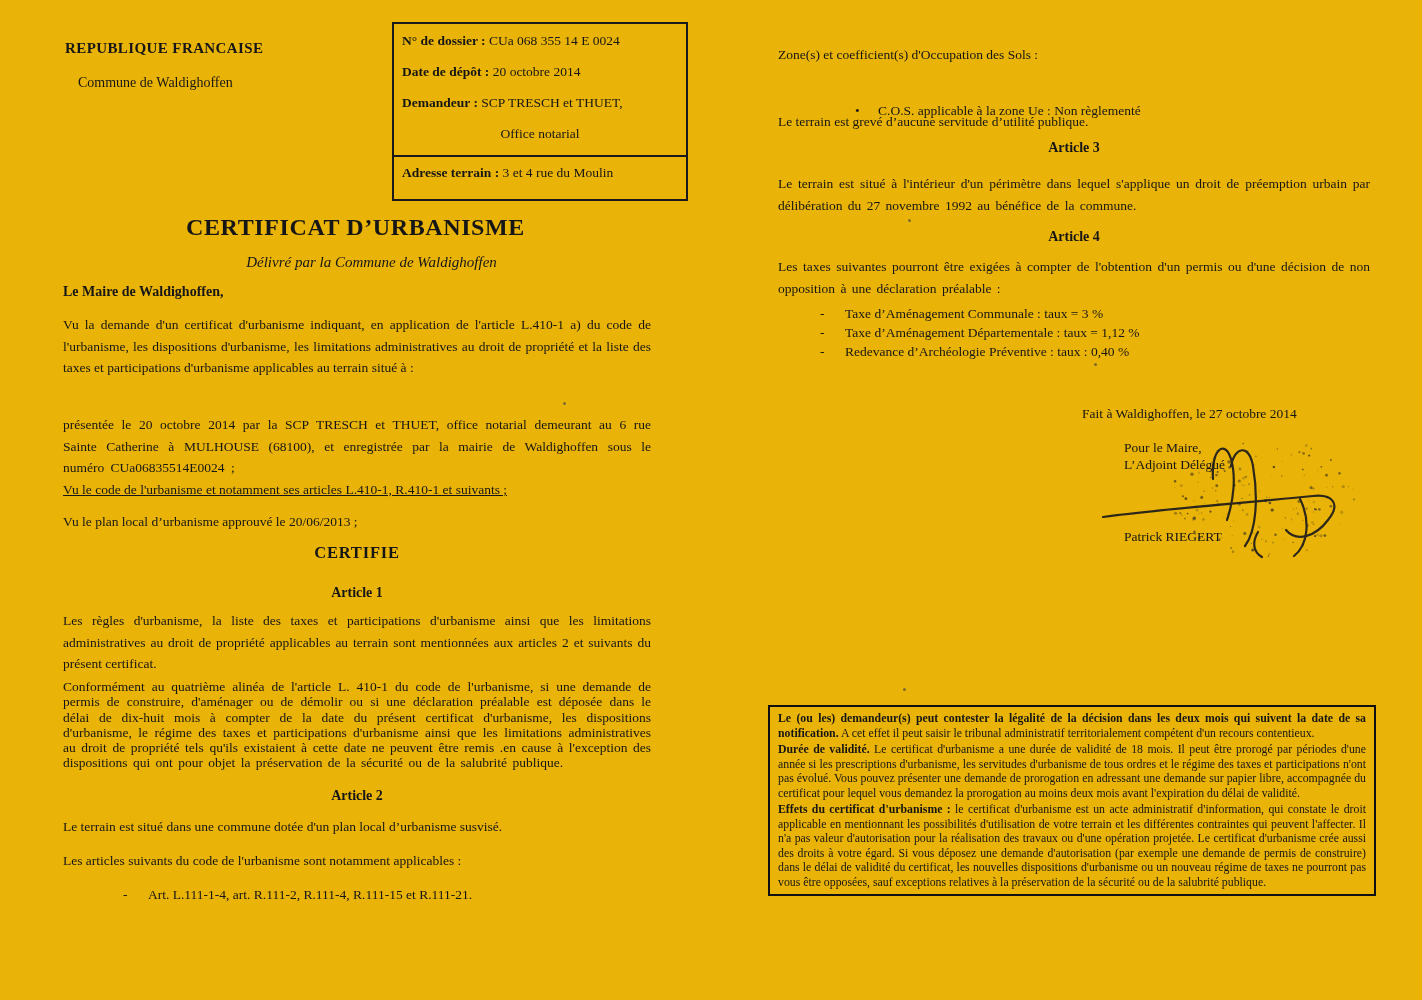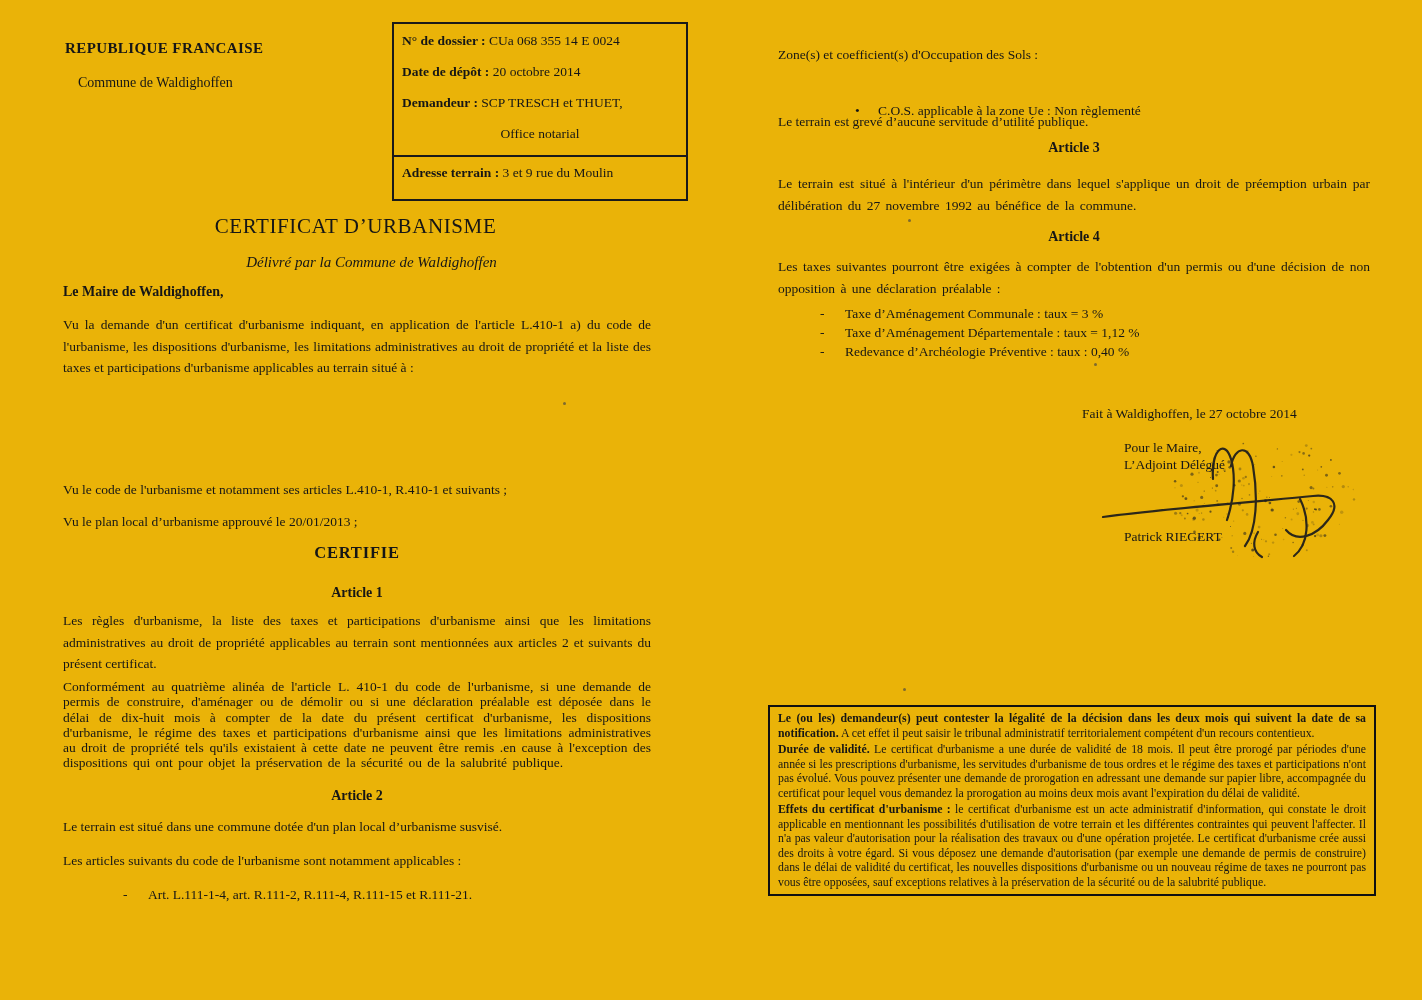--- a/index.html
+++ b/index.html
@@ -29,21 +29,21 @@
     margin-left:7px;
   }
   .box-row { line-height:20px; margin-bottom:11px; white-space:nowrap; }
   .box-row-center { text-align:center; }
   .box-row-last {
     margin:0 -8px -0px -8px;
     padding:6px 8px 0 8px;
     border-top:2px solid #1a1a1a;
   }
 
-  .doc-title { left:0; top:214px; width:711px; font-size:21px; font-weight:normal; letter-spacing:.6px; }
+  .doc-title { left:0; top:214px; width:711px; font-size:24px; font-weight:bold; letter-spacing:.6px; }
   .doc-subtitle { left:16px; top:254px; width:711px; font-size:15px; font-style:italic; font-weight:normal; }
   .article-h { font-size:14px; font-weight:bold; }
   .certifie-h { font-size:16.5px; font-weight:bold; letter-spacing:.8px; }
 
   .hang { position:relative; }
   .dash-col { position:absolute; }
 
   
   #notice-box {
     left:768px; top:705px; width:588px;
@@ -76,36 +76,37 @@
     </div>
     <div class="box-row">
       <b>Demandeur :</b>
       <span>SCP TRESCH et THUET,</span>
     </div>
     <div class="box-row box-row-center">
       <span>Office notarial</span>
     </div>
     <div class="box-row box-row-last">
       <b>Adresse terrain :</b>
-      <span>3 et 9 rue du Moulin</span>
+      <span>3 et 4 rue du Moulin</span>
     </div>
   </div>
 
   <div class="abs ctr doc-title">CERTIFICAT D’URBANISME</div>
   <div class="abs ctr doc-subtitle">Délivré par la Commune de Waldighoffen</div>
 
   <div class="abs left-col b" style="top:284px; font-size:14px;">Le Maire de Waldighoffen,</div>
 
   <div class="abs left-col jt body-text" style="top:314px;">Vu la demande d'un certificat d'urbanisme indiquant, en application de l'article L.410-1 a) du code de l'urbanisme, les dispositions d'urbanisme, les limitations administratives au droit de propriété et la liste des taxes et participations d'urbanisme applicables au terrain situé à :</div>
 
 
-
-  <div class="abs left-col body-text" style="top:479px;">Vu le code de l'urbanisme et notamment ses articles L.410-1, R.410-1 et suivants ;</div>
-
-  <div class="abs left-col body-text" style="top:511px;">Vu le plan local d’urbanisme approuvé le 20/01/2013 ;</div>
+  <div class="abs left-col jt body-text" style="top:414px; word-spacing:3px;">présentée le 20 octobre 2014 par la SCP TRESCH et THUET, office notarial demeurant au 6 rue Sainte Catherine à MULHOUSE (68100), et enregistrée par la mairie de Waldighoffen sous le numéro CUa06835514E0024 ;</div>
+
+  <div class="abs left-col body-text" style="top:479px;text-decoration:underline;">Vu le code de l'urbanisme et notamment ses articles L.410-1, R.410-1 et suivants ;</div>
+
+  <div class="abs left-col body-text" style="top:511px;">Vu le plan local d’urbanisme approuvé le 20/06/2013 ;</div>
 
   <div class="abs left-col ctr certifie-h" style="top:543px;">CERTIFIE</div>
 
   <div class="abs left-col ctr article-h" style="top:585px;">Article 1</div>
 
   <div class="abs left-col jt body-text" style="top:610px;">Les règles d'urbanisme, la liste des taxes et participations d'urbanisme ainsi que les limitations administratives au droit de propriété applicables au terrain sont mentionnées aux articles 2 et suivants du présent certificat.</div>
 
   <div class="abs left-col jt body-text tight" style="top:679px; word-spacing:2px;">Conformément au quatrième alinéa de l'article L. 410-1 du code de l'urbanisme, si une demande de permis de construire, d'aménager ou de démolir ou si une déclaration préalable est déposée dans le délai de dix-huit mois à compter de la date du présent certificat d'urbanisme, les dispositions d'urbanisme, le régime des taxes et participations d'urbanisme ainsi que les limitations administratives au droit de propriété tels qu'ils existaient à cette date ne peuvent être remis .en cause à l'exception des dispositions qui ont pour objet la préservation de la sécurité ou de la salubrité publique.</div>
 
   <div class="abs left-col ctr article-h" style="top:788px;">Article 2</div>

